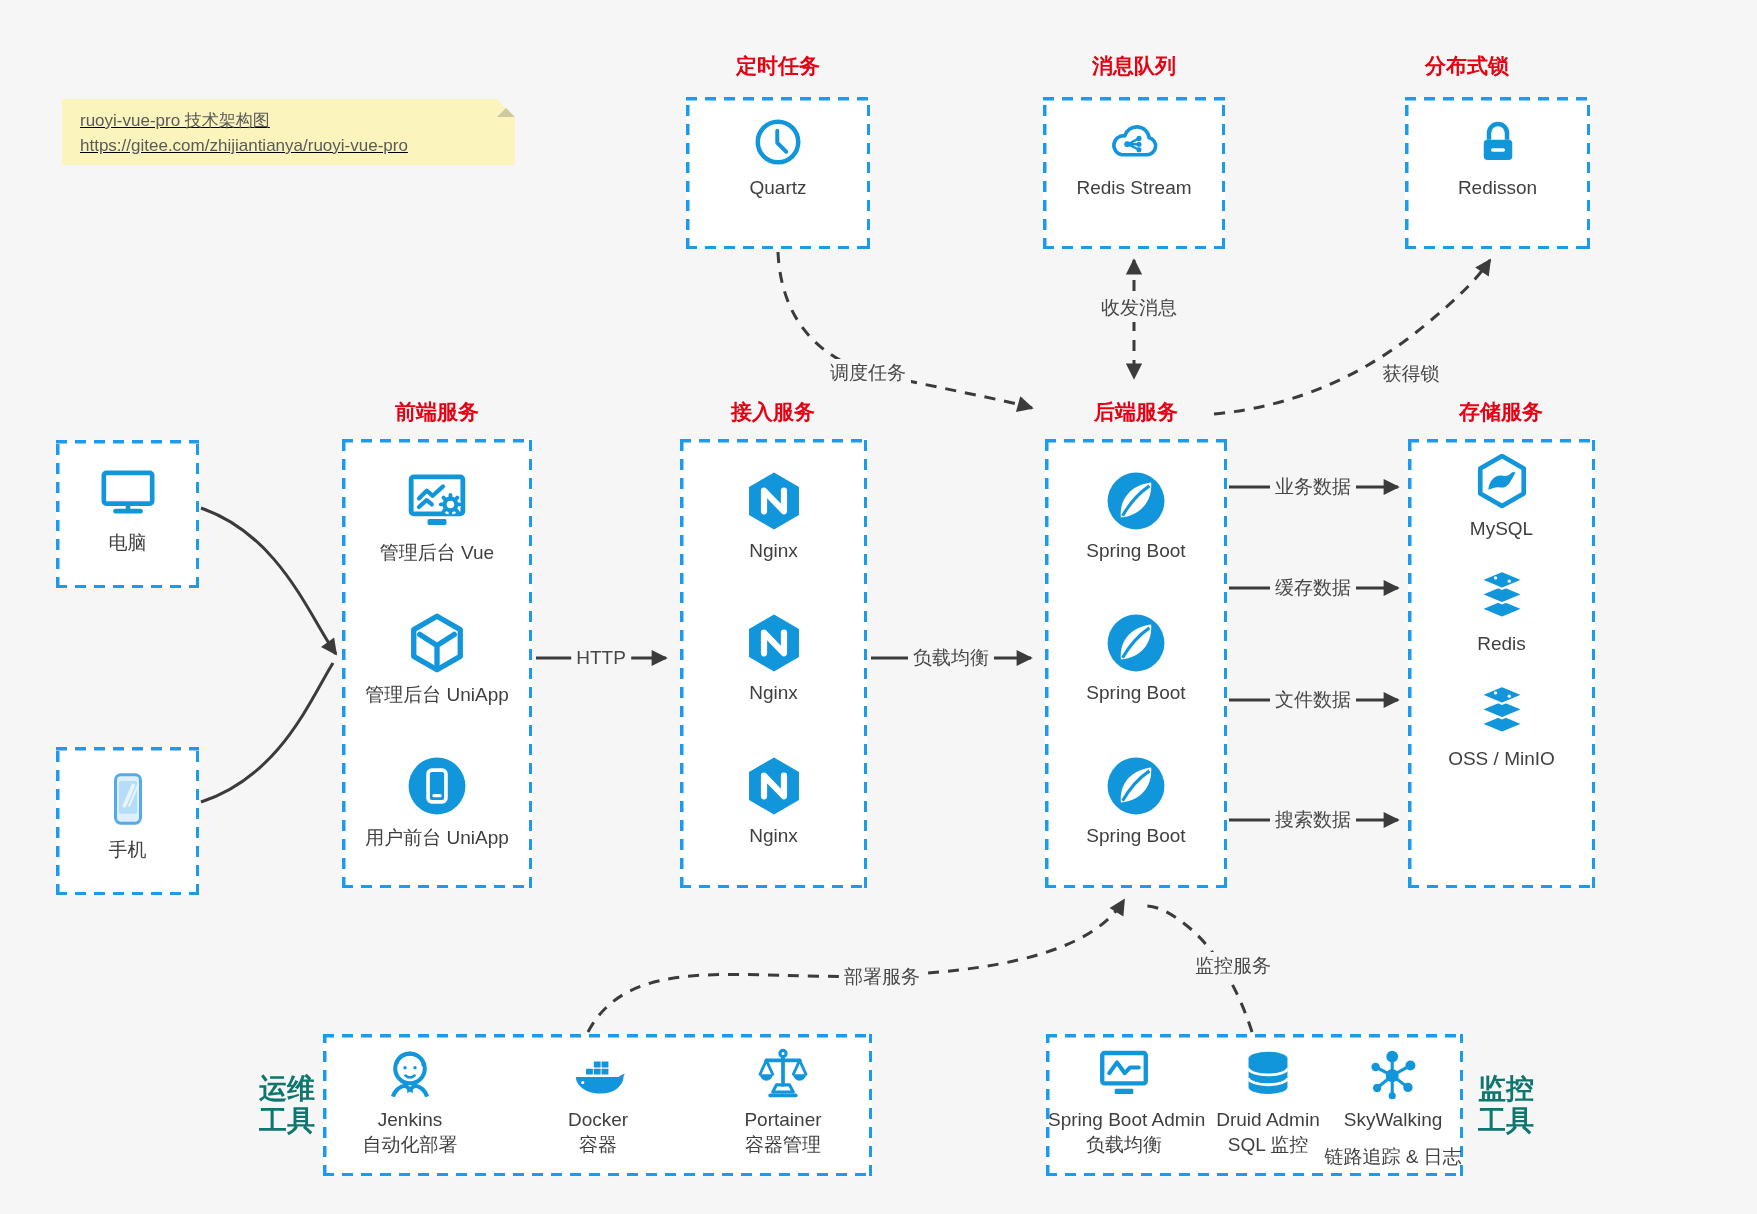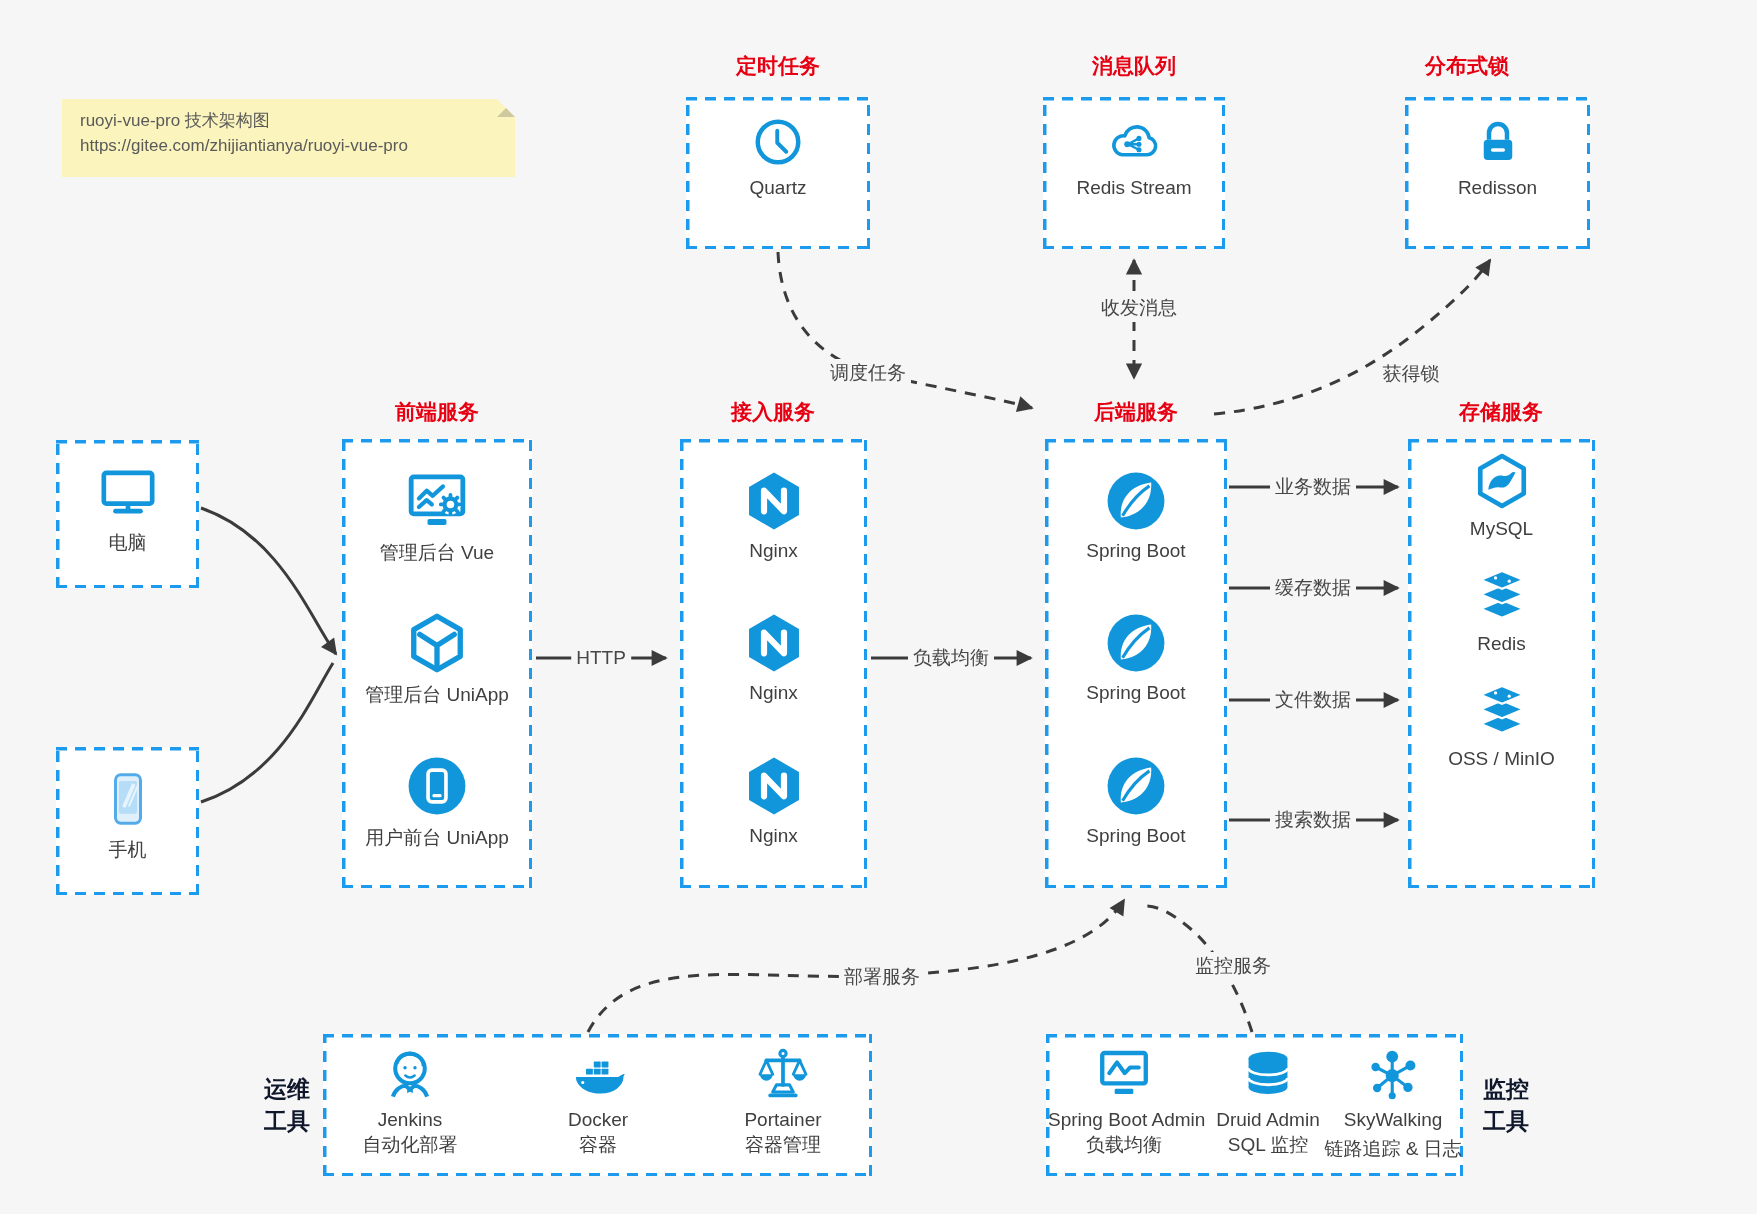--- a/index.html
+++ b/index.html
@@ -11,35 +11,35 @@
     background-image:
       repeating-linear-gradient(90deg,var(--b) 0 11px,transparent 11px 19px),
       repeating-linear-gradient(90deg,var(--b) 0 11px,transparent 11px 19px),
       repeating-linear-gradient(0deg,var(--b) 0 11px,transparent 11px 19px),
       repeating-linear-gradient(0deg,var(--b) 0 11px,transparent 11px 19px);
     background-size:100% 3.5px,100% 3.5px,3.5px 100%,3.5px 100%;
     background-position:0 0,0 100%,0 0,100% 0;
     background-repeat:no-repeat;}
   .col-title{position:absolute;transform:translateX(-50%);color:#e60012;font-weight:700;
              font-size:21px;white-space:nowrap;z-index:3;}
-  .side-title{position:absolute;color:#0f172a;font-weight:700;font-size:23px;line-height:32px;
+  .side-title{position:absolute;color:#0f766e;font-weight:700;font-size:28px;line-height:32px;
               text-align:center;z-index:3;}
   .edge-label{position:absolute;transform:translate(-50%,-50%);font-size:19px;color:#474747;
               background:#f6f6f7;padding:1px 5px;white-space:nowrap;z-index:5;}
   .tnode,.cnode{position:absolute;left:0;right:0;text-align:center;}
   .tnode{top:18px;}
   .bnode{position:absolute;top:12px;text-align:center;}
   .nlabel{font-size:19px;color:#3f3f3f;margin-top:8px;white-space:nowrap;}
   .nlabel2{font-size:19px;color:#3f3f3f;line-height:25px;margin-top:5px;white-space:nowrap;}
   .icon{color:#1296db;display:block;margin:0 auto;}
   .ic54{width:54px;height:54px;} .ic56{width:56px;height:56px;} .ic58{width:58px;height:58px;}
   .ic60{width:60px;height:60px;} .ic62{width:62px;height:62px;}
   
-  .note{position:absolute;left:62px;top:99px;width:453px;height:78px;background:#fbf4bd;z-index:2;
-        clip-path:polygon(0 0,calc(100% - 18px) 0,100% 18px,100% 100%,0 100%);}
+  .note{position:absolute;left:62px;top:99px;width:453px;height:66px;background:#fbf4bd;z-index:2;
+        clip-path:polygon(0 0,calc(100% - 18px) 0,100% 18px,100% 100%,0 100%);text-decoration:underline;}
   .note::after{content:"";position:absolute;top:0;right:0;width:0;height:0;border-style:solid;
         border-width:0 0 18px 18px;border-color:transparent transparent #cfc9a0 transparent;}
   .note-text{font-size:17px;color:#5a5a5a;line-height:25px;padding:9px 0 0 18px;white-space:nowrap;}
 </style>
 </head>
 <body>
 
 <div class="canvas">
 
   <svg width="0" height="0" style="position:absolute" aria-hidden="true">
@@ -395,21 +395,21 @@
           <use href="#i-druid"></use>
         </svg>
       <div class="nlabel2">Druid Admin</div>
       <div class="nlabel2" style="margin-top:0">SQL 监控</div>
     </div>
     <div class="bnode" style="left:277px;width:140px">
       <svg class="icon ic56">
           <use href="#i-sky"></use>
         </svg>
       <div class="nlabel2">SkyWalking</div>
-      <div class="nlabel2" style="margin-top:4px">链路追踪 &amp; 日志</div>
+      <div class="nlabel2" style="margin-top:12px">链路追踪 &amp; 日志</div>
     </div>
   </div>
 
   <div class="edge-label" style="left:601px;top:658px">HTTP</div>
   <div class="edge-label" style="left:951px;top:658px">负载均衡</div>
   <div class="edge-label" style="left:1313px;top:487px">业务数据</div>
   <div class="edge-label" style="left:1313px;top:588px">缓存数据</div>
   <div class="edge-label" style="left:1313px;top:700px">文件数据</div>
   <div class="edge-label" style="left:1313px;top:820px">搜索数据</div>
   <div class="edge-label" style="left:868px;top:373px">调度任务</div>

